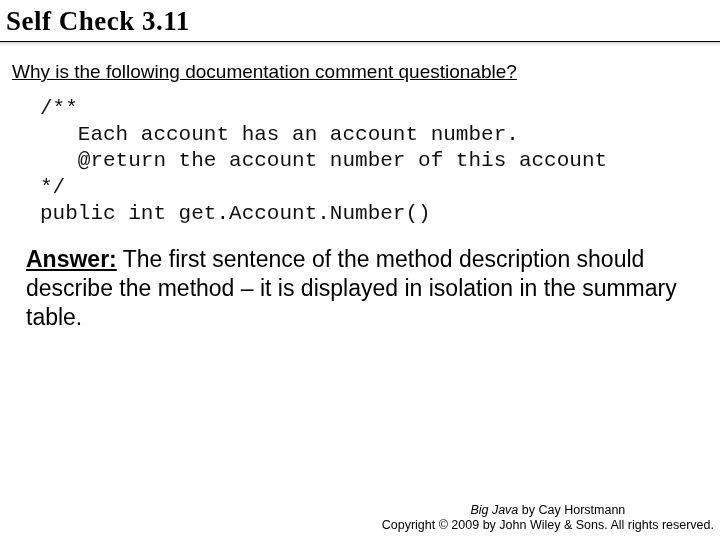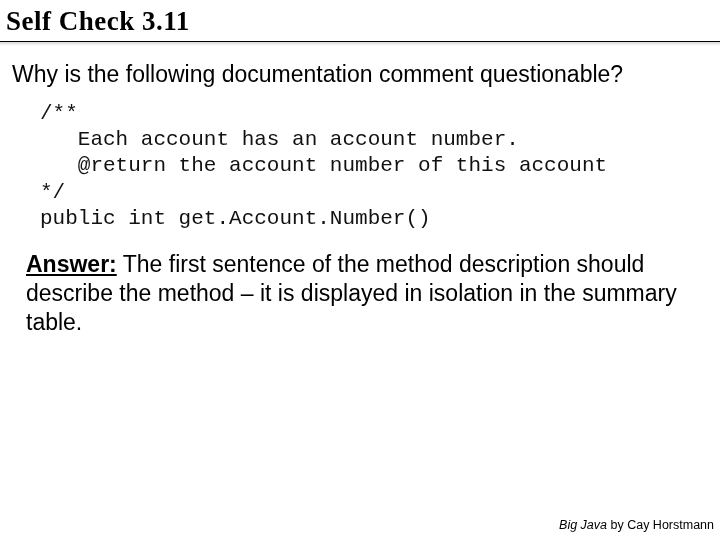--- a/index.html
+++ b/index.html
@@ -28,23 +28,24 @@
   .title-underline {
     border-bottom: 1.5px solid #000;
     margin: 2px 0 0 0;
   }
   .fade {
     height: 4px;
     background: linear-gradient(to bottom, rgba(0,0,0,0.15), rgba(0,0,0,0));
     margin-bottom: 14px;
   }
   .question {
-    font-size: 23px;
+    font-size: 19px;
     padding: 0 12px 10px 12px;
     line-height: 1.25;
+    text-decoration: underline;
   }
   .code-block {
     font-family: "Courier New", Courier, monospace;
     font-size: 21px;
     white-space: pre;
     padding: 2px 12px 14px 40px;
     line-height: 1.25;
     color: #111;
   }
   .answer {
@@ -87,15 +88,16 @@
 public int get.Account.Number()</div>
 
   <div class="answer">
     <span class="label">Answer:</span><span> The first sentence of the method description should describe the method – it is displayed in isolation in the summary table.</span>
   </div>
 
   <div class="footer">
     <div>
       <span class="book">Big Java</span><span> by Cay Horstmann</span>
     </div>
+    <div>Copyright © 2009 by John Wiley &amp; Sons. All rights reserved.</div>
   </div>
 
 </div>
 
 </body></html>

